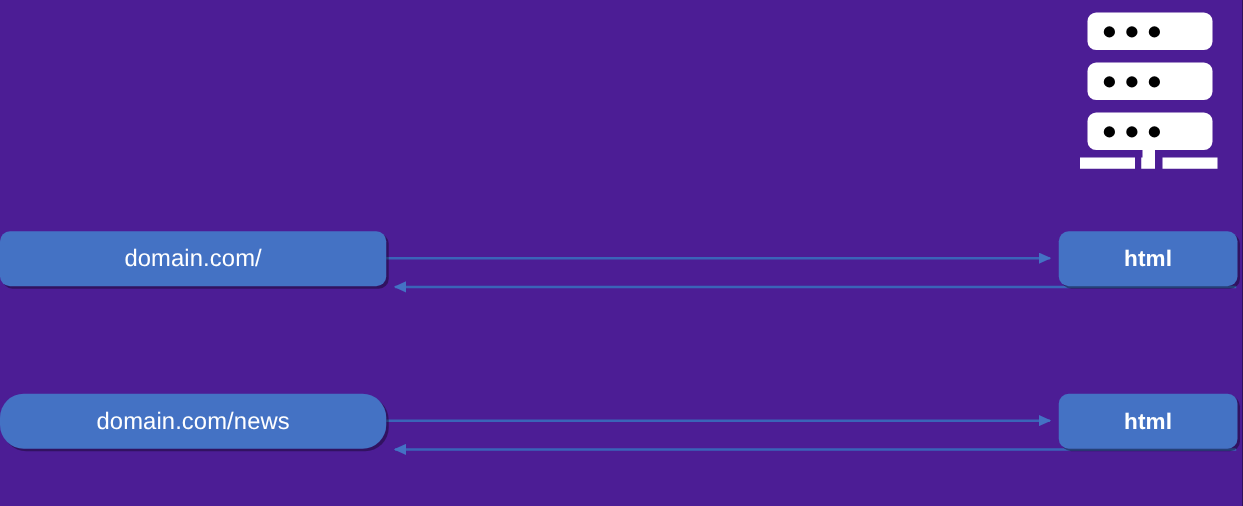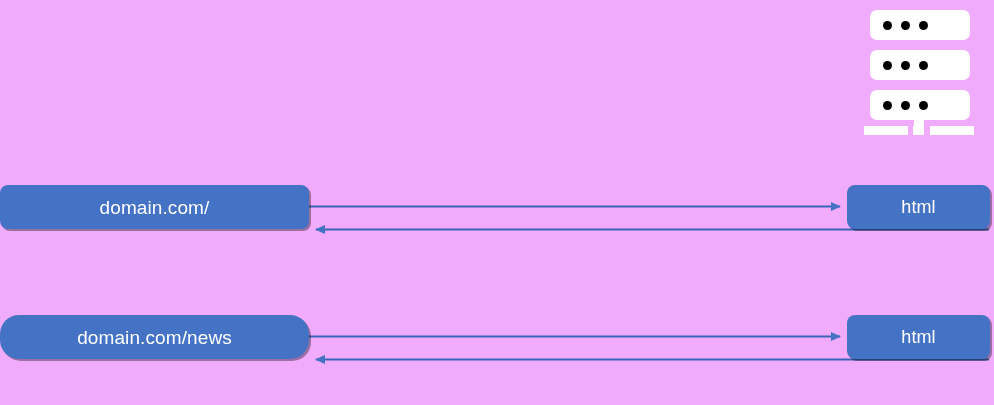--- a/index.html
+++ b/index.html
@@ -10,21 +10,21 @@
   body {
     width: 994px;
     height: 405px;
     overflow: hidden;
     font-family: "Liberation Sans", sans-serif;
   }
   #canvas {
     position: relative;
     width: 994px;
     height: 405px;
-    background: #f0abfc;
+    background: #4c1d95;
   }
 
   
   .server-icon {
     position: absolute;
     left: 862px;
     top: 4px;
     width: 120px;
     height: 136px;
   }
@@ -96,21 +96,21 @@
     color: #ffffff;
     box-shadow: 2px 2px 0 rgba(0,0,0,0.35);
   }
   .node-label {
     font-size: 19px;
     line-height: 1;
     letter-spacing: 0.1px;
     white-space: nowrap;
   }
   .node.server-node .node-label {
-    font-weight: normal;
+    font-weight: bold;
     font-size: 18px;
   }
 
   .url-1 { left: 0px;   top: 185px; width: 309px; height: 44px; }
   .url-2 { left: 0px;   top: 315px; width: 309px; height: 44px; border-radius: 19px; }
   .html-1 { left: 847px; top: 185px; width: 143px; height: 44px; }
   .html-2 { left: 847px; top: 315px; width: 143px; height: 44px; }
 
   
   .conn-svg {

